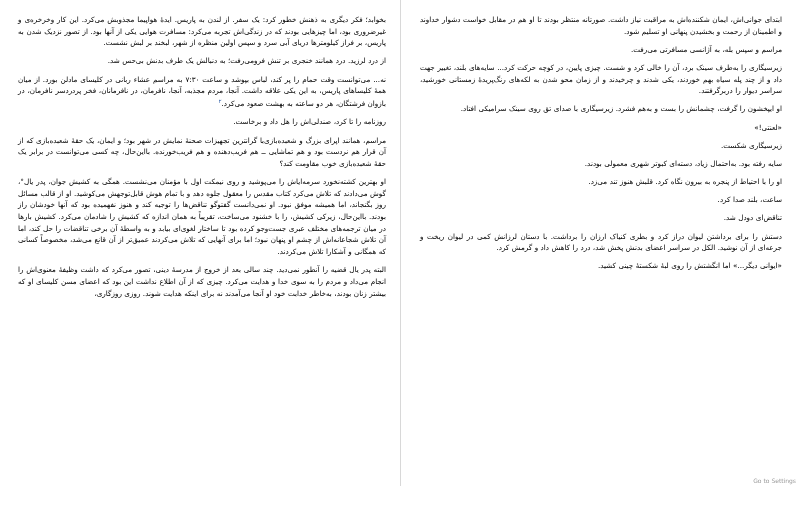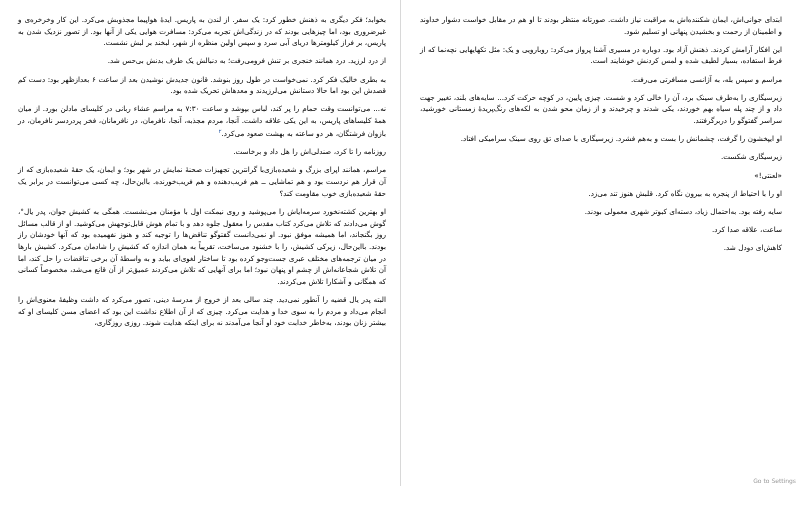--- a/index.html
+++ b/index.html
@@ -71,36 +71,36 @@
 </head>
 <body>
 
 <div class="page">
 
   <div class="divider"></div>
 
   <div class="column col-left">
     <p>بخوابد؛ فکر دیگری به ذهنش خطور کرد: یک سفر. از لندن به پاریس. ایدهٔ هواپیما مجذوبش می‌کرد. این کار وخرخره‌ی و غیرضروری بود، اما چیزهایی بودند که در زندگی‌اش تجربه می‌کرد: مسافرت هوایی یکی از آنها بود. از تصور نزدیک شدن به پاریس، بر فراز کیلومترها دریای آبی سرد و سپس اولین منظره از شهر، لبخند بر لبش نشست.</p>
     <p>از درد لرزید. درد همانند خنجری بر تنش فرومی‌رفت؛ به دنبالش یک طرف بدنش بی‌حس شد.</p>
-    <p>به بطری خالیک فکر کرد. نمی‌خواست در طول روز بنوشد. قانون جدیدش نوشیدن بعد از ساعت ۶ بعدازظهر بود: دست کم قصدش این بود اما حالا دستانش می‌لرزیدند و معدهاش تحریک شده بود.</p>
     <p><span>نه... می‌توانست وقت حمام را پر کند، لباس بپوشد و ساعت ۷:۳۰ به مراسم عشاء ربانی در کلیسای مادلن بورد. از میان همهٔ کلیساهای پاریس، به این یکی علاقه داشت. آنجا، مردم مجذبه، آنجا، نافرمان، در نافرمانان، فخر پردردسر نافرمان، در بازوان فرشتگان، هر دو ساعته به بهشت صعود می‌کرد.</span><span class="sup">۲</span></p>
     <p>روزنامه را تا کرد، صندلی‌اش را هل داد و برخاست.</p>
     <p>مراسم، همانند اپرای بزرگ و شعبده‌بازی‌با گرانترین تجهیزات صحنهٔ نمایش در شهر بود؛ و ایمان، یک حقهٔ شعبده‌بازی که از آن قرار هم نردست بود و هم تماشایی ــ هم فریب‌دهنده و هم فریب‌خورنده. بااین‌حال، چه کسی می‌توانست در برابر یک حقهٔ شعبده‌بازی خوب مقاومت کند؟</p>
     <p>او بهترین کشته‌نخورد سرمه‌ایاش را می‌پوشید و روی نیمکت اول با مؤمنان می‌نشست. همگی به کشیش جوان، پدر یال°، گوش می‌دادند که تلاش می‌کرد کتاب مقدس را معقول جلوه دهد و با تمام هوش قابل‌توجهش می‌کوشید. او از قالب مسائل روز بگنجاند، اما همیشه موفق نبود. او نمی‌دانست گفتوگو تناقض‌ها را توجیه کند و هنوز نفهمیده بود که آنها خودشان راز بودند. بااین‌حال، زیرکی کشیش، را با خشنود می‌ساخت، تقریباً به همان اندازه که کشیش را شادمان می‌کرد. کشیش بارها در میان ترجمه‌های مختلف عبری جست‌وجو کرده بود تا ساختار لغوی‌ای بیابد و به واسطهٔ آن برخی تناقضات را حل کند، اما آن تلاش شجاعانه‌اش از چشم او پنهان نبود؛ اما برای آنهایی که تلاش می‌کردند عمیق‌تر از آن قانع می‌شد، مخصوصاً کسانی که همگانی و آشکارا تلاش می‌کردند.</p>
     <p>البته پدر یال قضیه را آنطور نمی‌دید. چند سالی بعد از خروج از مدرسهٔ دینی، تصور می‌کرد که داشت وظیفهٔ معنوی‌اش را انجام می‌داد و مردم را به سوی خدا و هدایت می‌کرد. چیزی که از آن اطلاع نداشت این بود که اعضای مسن کلیسای او که بیشتر زنان بودند، به‌خاطر خدابت خود او آنجا می‌آمدند نه برای اینکه هدایت شوند. روزی روزگاری،</p>
   </div>
 
   <div class="column col-right">
     <p>ابتدای جوانی‌اش، ایمان شکننده‌اش به مراقبت نیاز داشت. صورتانه منتظر بودند تا او هم در مقابل خواست دشوار خداوند و اطمینان از رحمت و بخشیدن پنهانی او تسلیم شود.</p>
-    <p>این افکار آرامش کردند. ذهنش آزاد بود. دوباره در مسیری آشنا پرواز می‌کرد: روبارویی و یک: مثل تکهایهایی نچه‌نما که از فرط استفاده، بسیار لطیف شده و لمس کردنش خوشایند است.</p>
     <p>مراسم و سپس بله، به آژانسی مسافرتی می‌رفت.</p>
-    <p>زیرسیگاری را به‌طرف سینک برد، آن را خالی کرد و شست. چیزی پایین، در کوچه حرکت کرد... سایه‌های بلند، تغییر جهت داد و از چند پله سیاه بهم خوردند، یکی شدند و چرخیدند و از زمان محو شدن به لکه‌های رنگ‌پریدهٔ زمستانی خورشید، سراسر گفتوگو را دربرگرفتند.</p>
+    <p>زیرسیگاری را به‌طرف سینک برد، آن را خالی کرد و شست. چیزی پایین، در کوچه حرکت کرد... سایه‌های بلند، تغییر جهت داد و از چند پله سیاه بهم خوردند، یکی شدند و چرخیدند و از زمان محو شدن به لکه‌های رنگ‌پریدهٔ زمستانی خورشید، سراسر دیوار را دربرگرفتند.</p>
     <p>او ایپخشون را گرفت، چشمانش را بست و به‌هم فشرد. زیرسیگاری با صدای تق روی سینک سرامیکی افتاد.</p>
+    <p>«لعنتی!»</p>
     <p>زیرسیگاری شکست.</p>
-    <p>«لعنتی!»</p>
+    <p>سایه رفته بود. به‌احتمال زیاد، دسته‌ای کبوتر شهری معمولی بودند.</p>
     <p>او را با احتیاط از پنجره به بیرون نگاه کرد. قلبش هنوز تند می‌زد.</p>
-    <p>سایه رفته بود. به‌احتمال زیاد، دسته‌ای کبوتر شهری معمولی بودند.</p>
-    <p>ساعت، علاقه صدا کرد.</p>
-    <p>کاهش‌ای دودل شد.</p>
+    <p>ساعت، بلند صدا کرد.</p>
+    <p>تناقض‌ای دودل شد.</p>
+    <p>دستش را برای برداشتن لیوان دراز کرد و بطری کنیاک ارزان را برداشت. با دستان لرزانش کمی در لیوان ریخت و جرعه‌ای از آن نوشید. الکل در سراسر اعضای بدنش پخش شد، درد را کاهش داد و گرمش کرد.</p>
+    <p>«ایوانی دیگر...» اما انگشتش را روی لبهٔ شکستهٔ چینی کشید.</p>
   </div>
 
   <div class="status-bar">Go to Settings</div>
 </div>
 
 </body></html>

